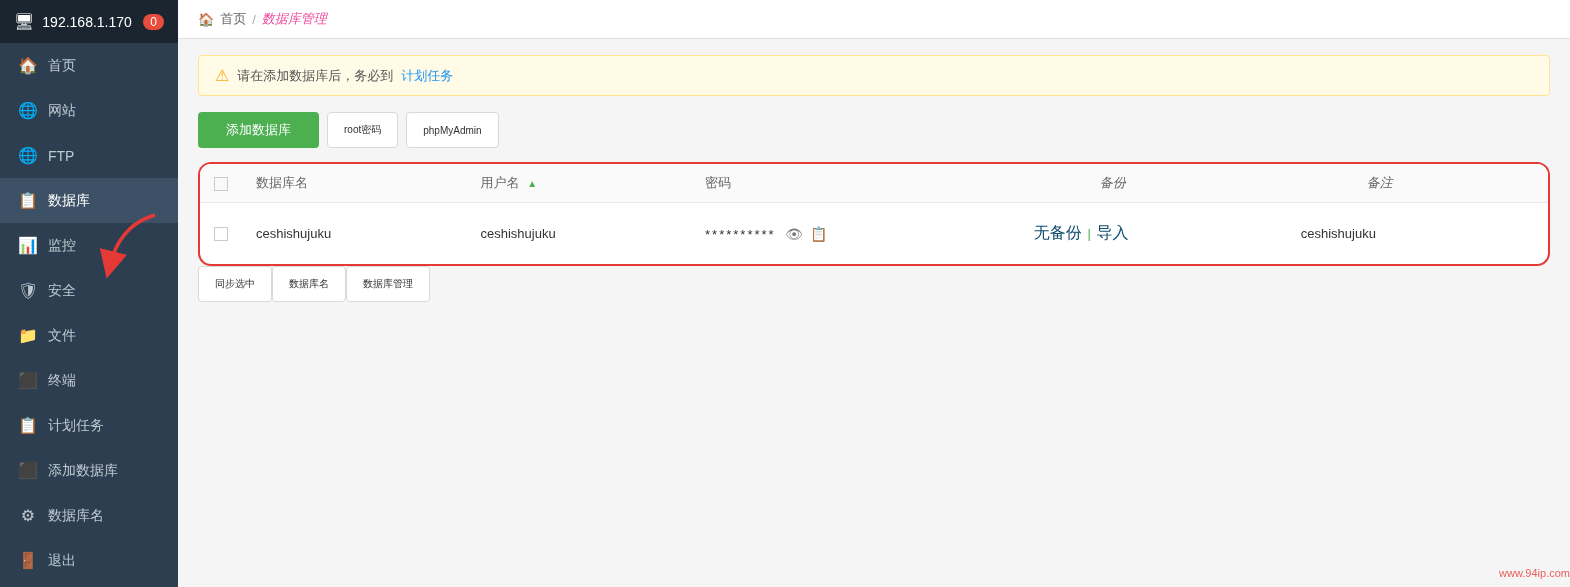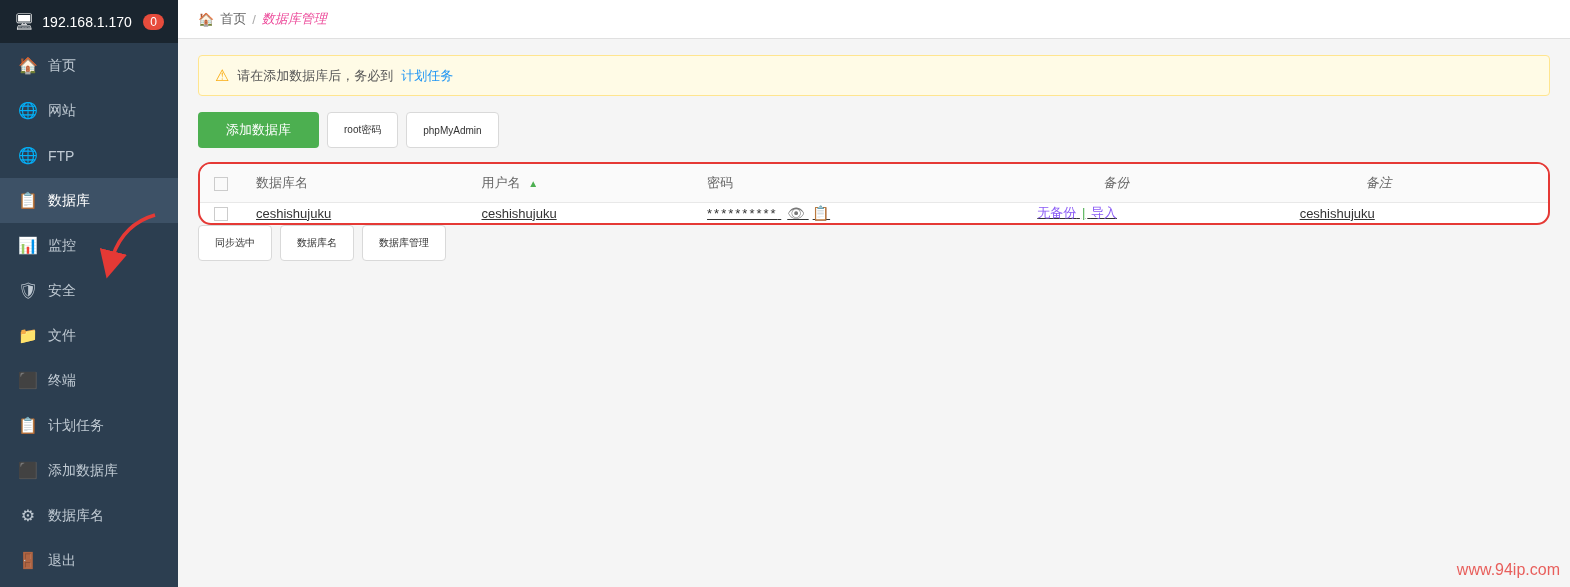--- a/index.html
+++ b/index.html
@@ -141,47 +141,45 @@
       text-align: left;
       color: #666;
       font-weight: normal;
       font-size: 13px;
     }
     tbody tr {
       border-bottom: 1px solid #f0f0f0;
     }
     tbody tr:last-child { border-bottom: none; }
     tbody td {
-      padding: 1px 14px;
+      padding: 20px 14px;
       font-size: 13px;
       color: #333;
-      text-decoration: underline;
     }
     .checkbox-cell { width: 30px; }
     .check { width: 14px; height: 14px; border: 1px solid #ccc; display: inline-block; cursor: pointer; vertical-align: middle; }
     .sort-asc { color: #4caf50; font-size: 10px; margin-left: 4px; }
     .password-dots { letter-spacing: 2px; color: #333; font-size: 13px; }
     .icon-eye { cursor: pointer; color: #777; font-size: 14px; margin-left: 6px; }
     .icon-copy { cursor: pointer; color: #777; font-size: 14px; margin-left: 4px; }
-    .backup-link { color: #8b5cf6; font-size: 13px; cursor: pointer; }
+    .backup-link { color: #0c4a6e; font-size: 16px; cursor: pointer; }
     .backup-sep { color: #4caf50; margin: 0 2px; }
 
     
     .bottom-toolbar {
       display: flex;
-      gap: 8px;
     }
 
     
     .watermark {
       position: fixed;
       bottom: 8px;
-      right: 10px;
+      right: 0;
       color: #e53935;
-      font-size: 16px;
+      font-size: 11px;
       opacity: 0.8;
     }
 
     
     .red-arrow {
       position: absolute;
       left: 90px;
       top: 205px;
       width: 80px;
       height: 80px;

